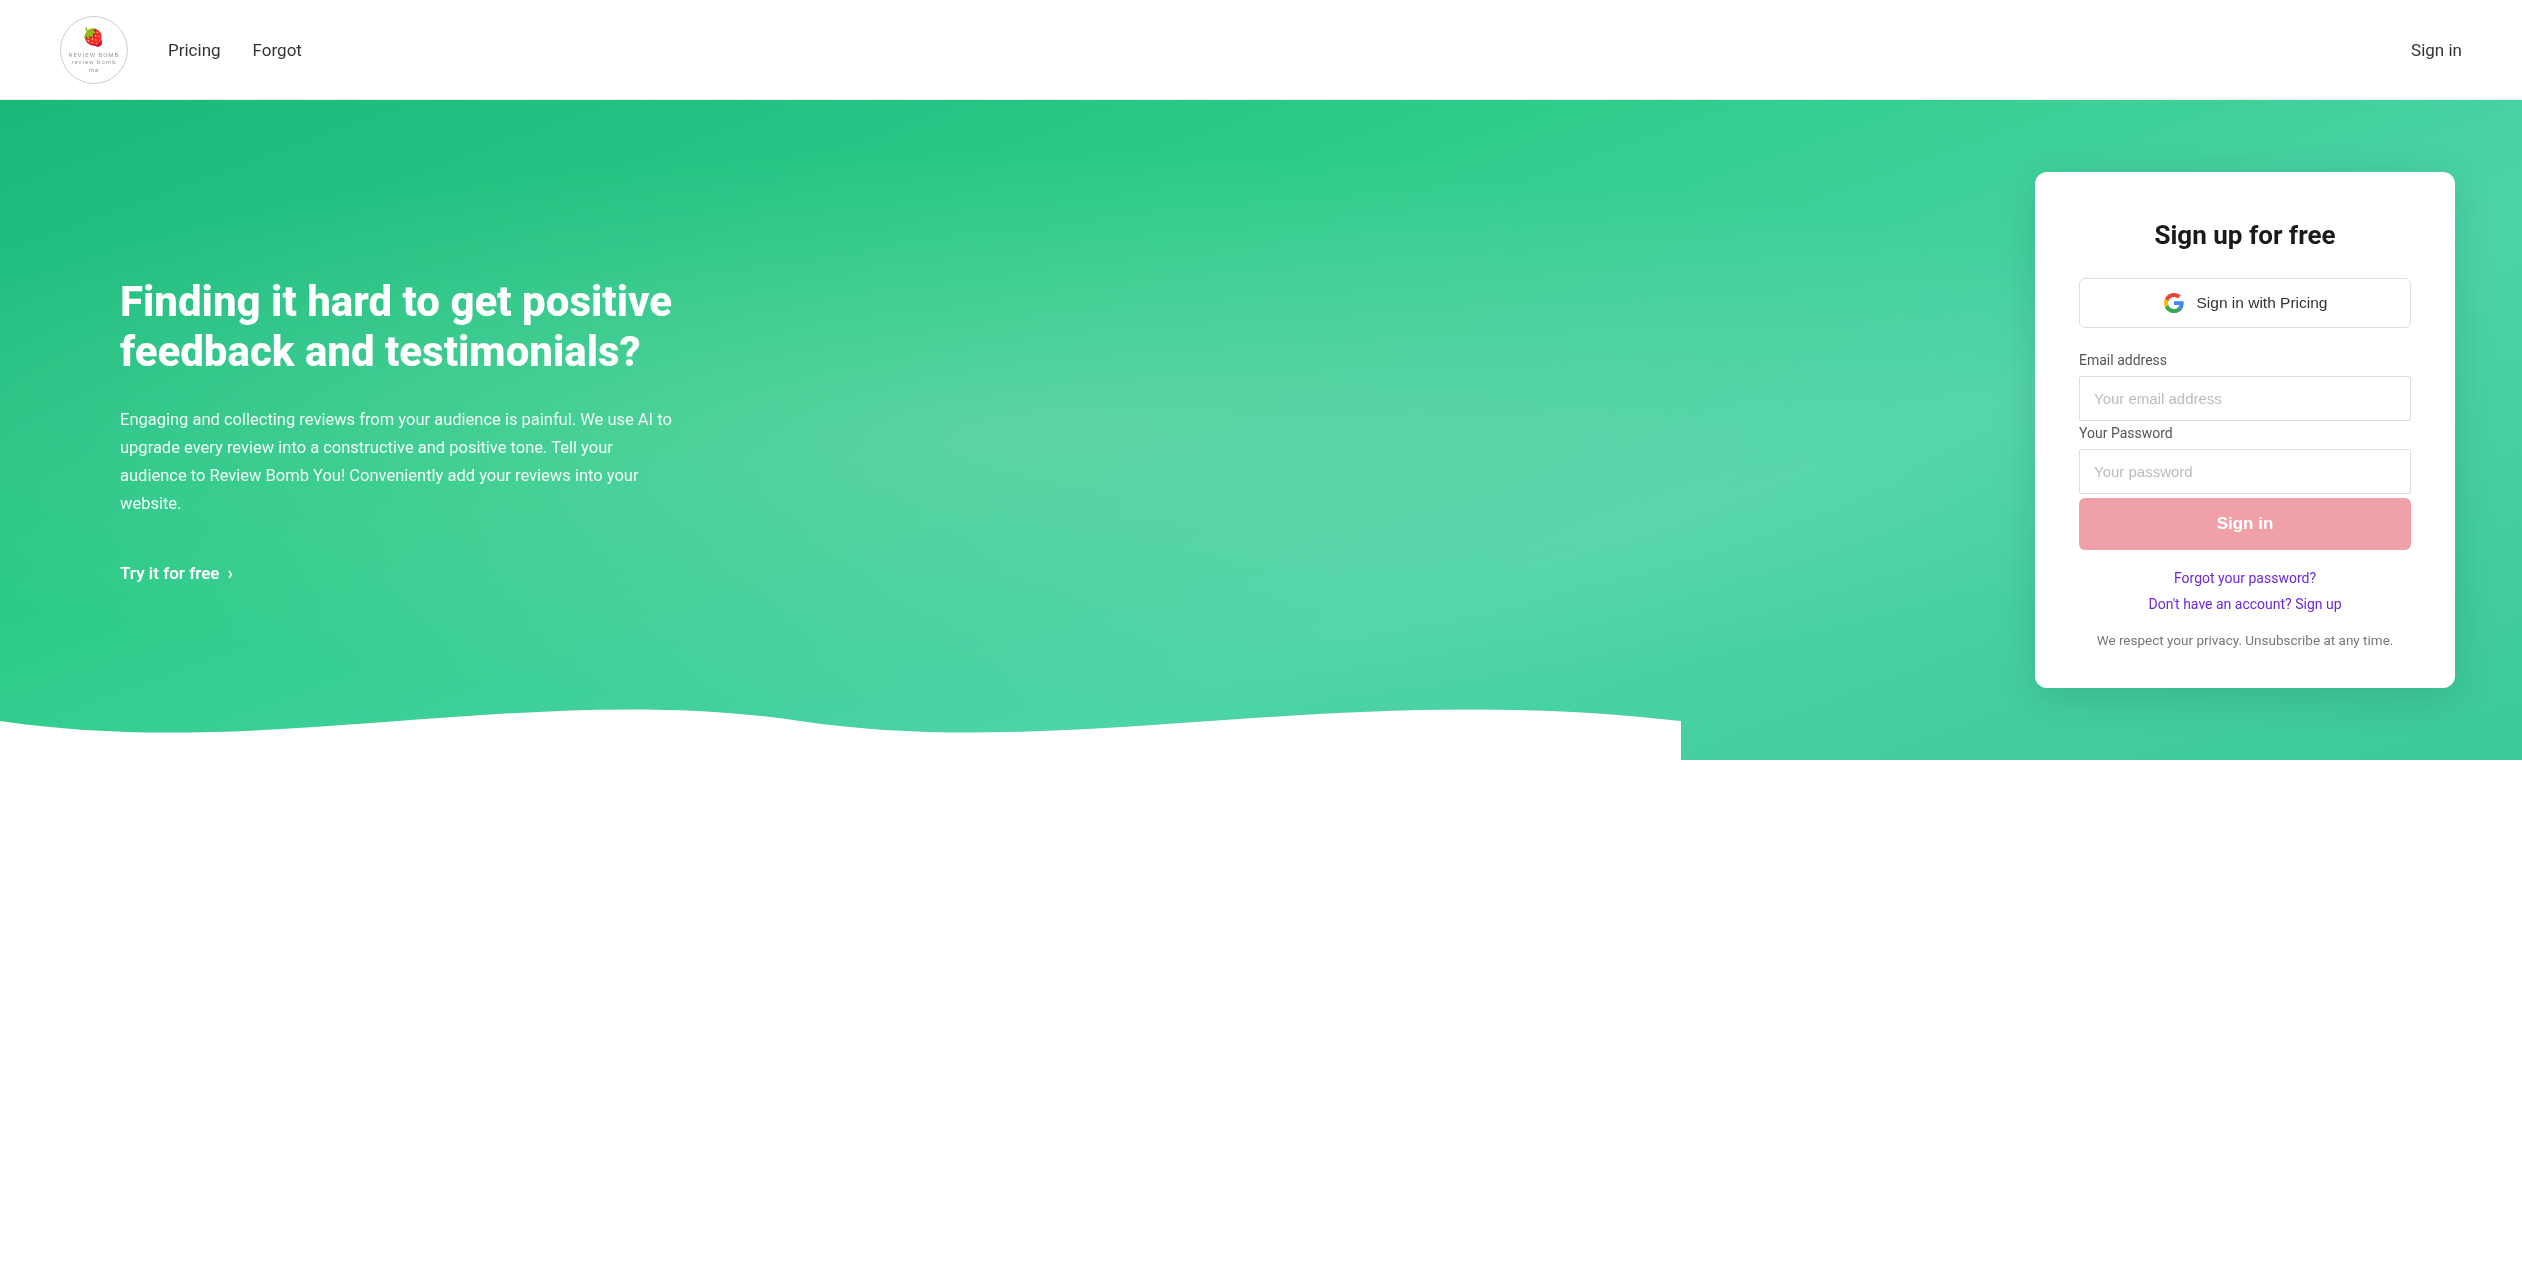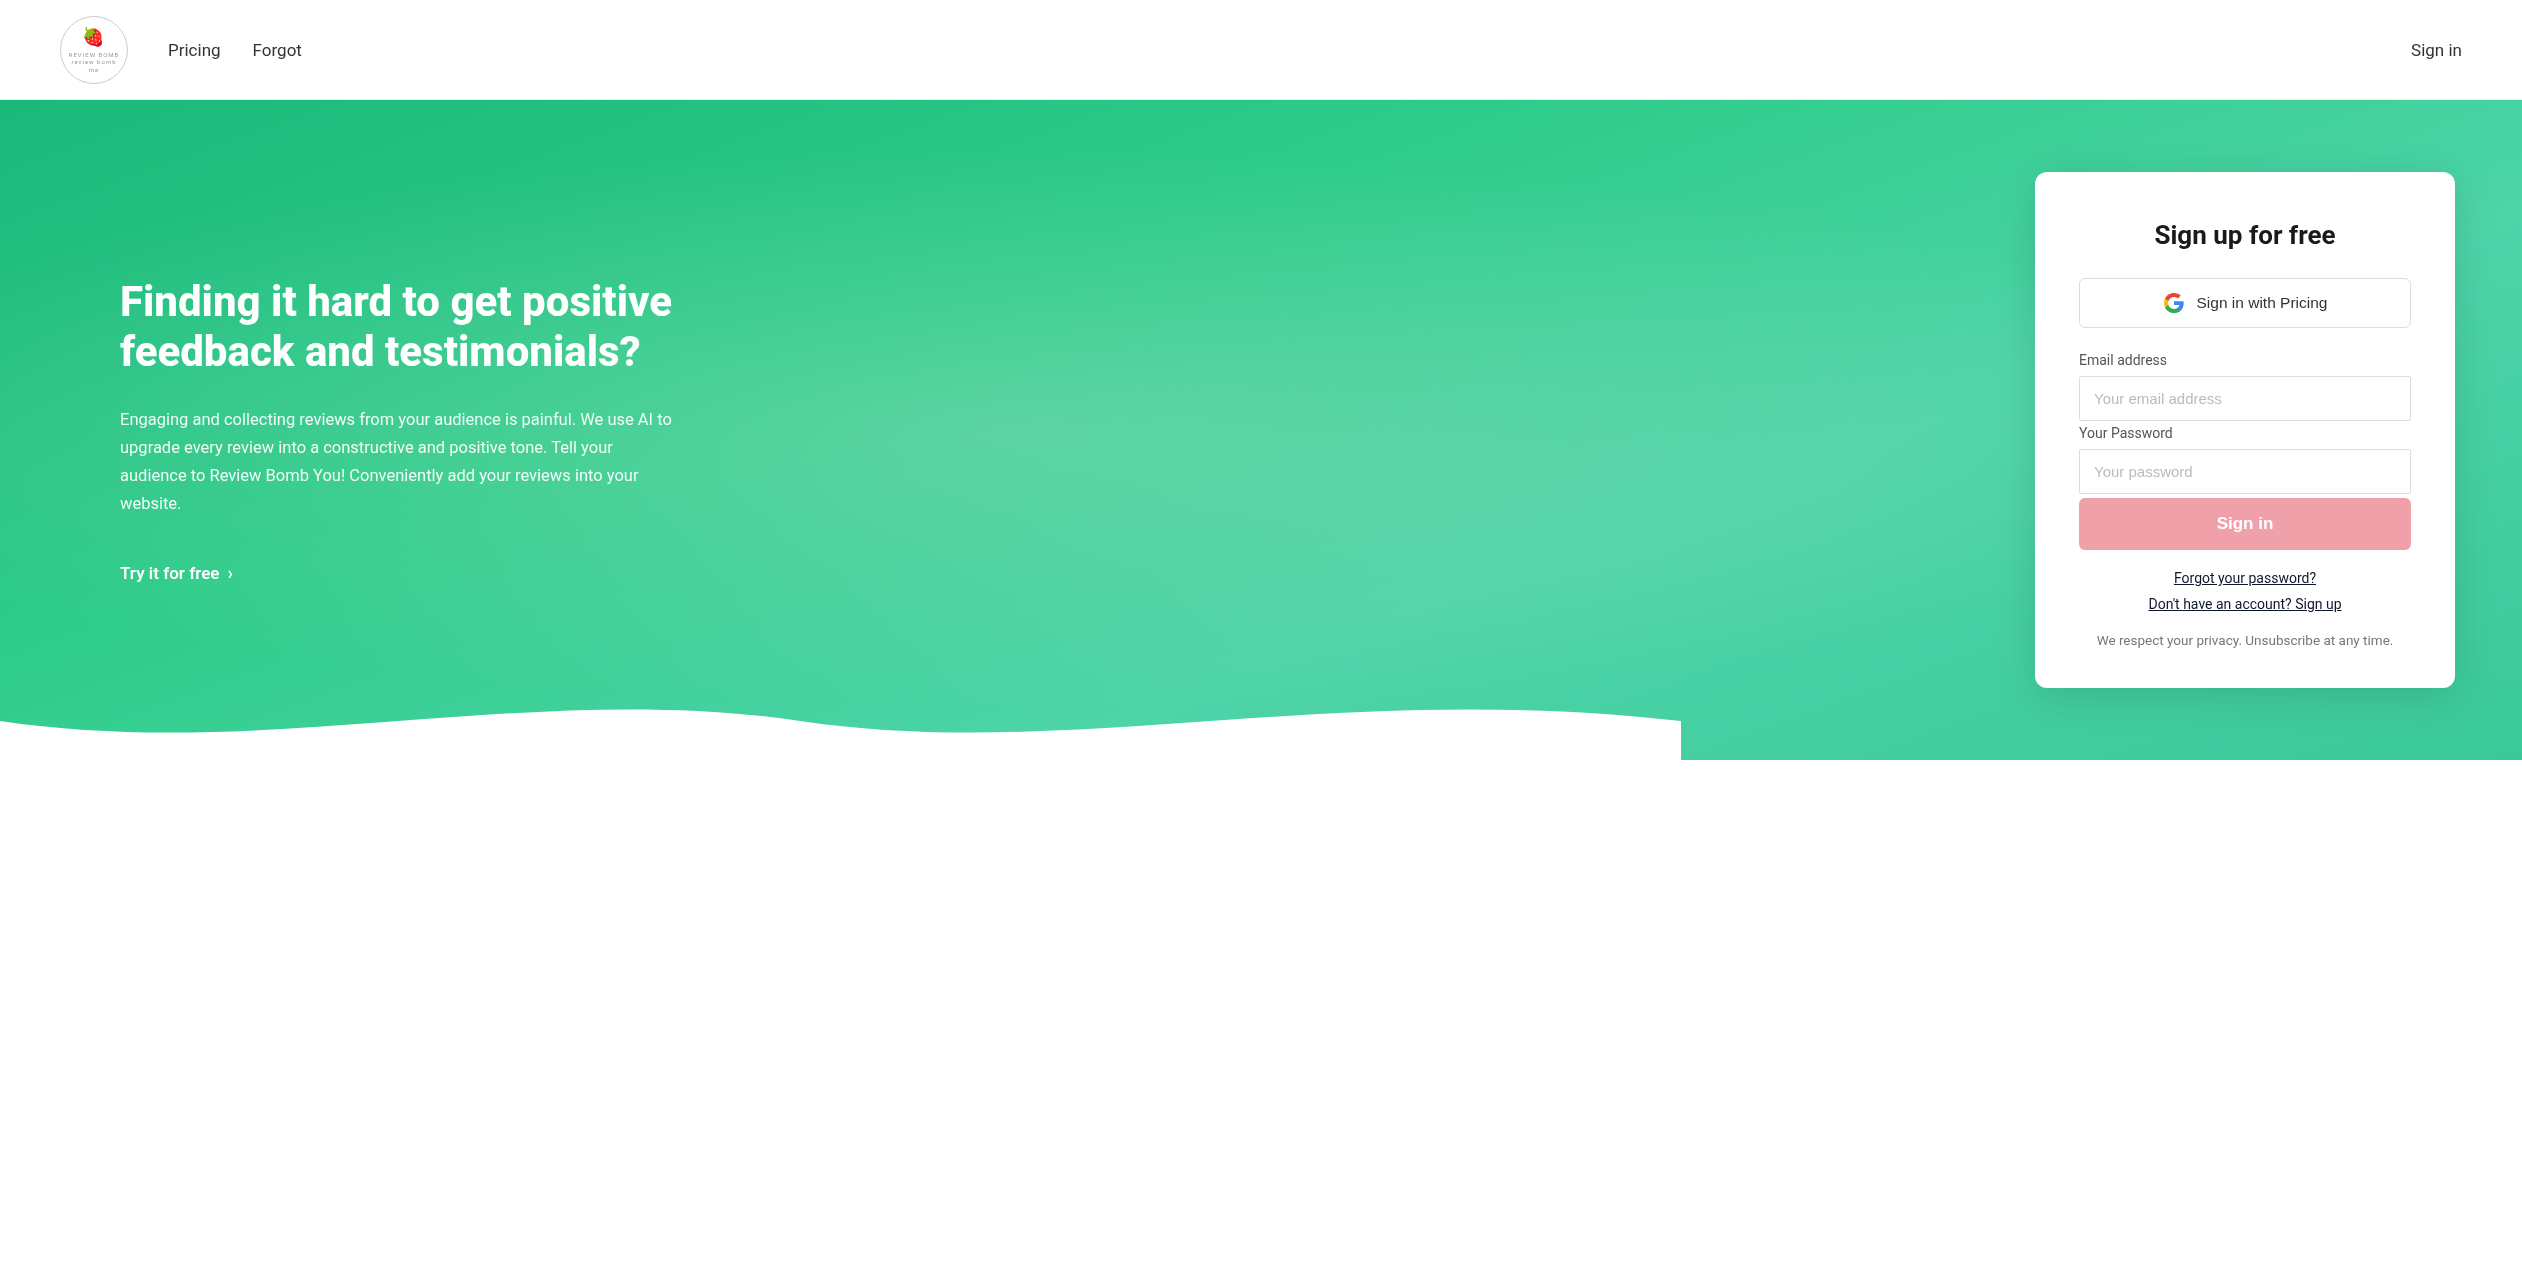--- a/index.html
+++ b/index.html
@@ -187,22 +187,21 @@
     
     .form-links {
       display: flex;
       flex-direction: column;
       align-items: center;
       gap: 10px;
       margin-bottom: 20px;
     }
     .form-link {
       font-size: 14px;
-      color: #0f172a;
-      text-decoration: underline;
+      color: #6d28d9;
       cursor: pointer;
     }
     .privacy-text {
       font-size: 13.5px;
       color: #777;
       text-align: center;
     }
 
     
     .hero-wave {

